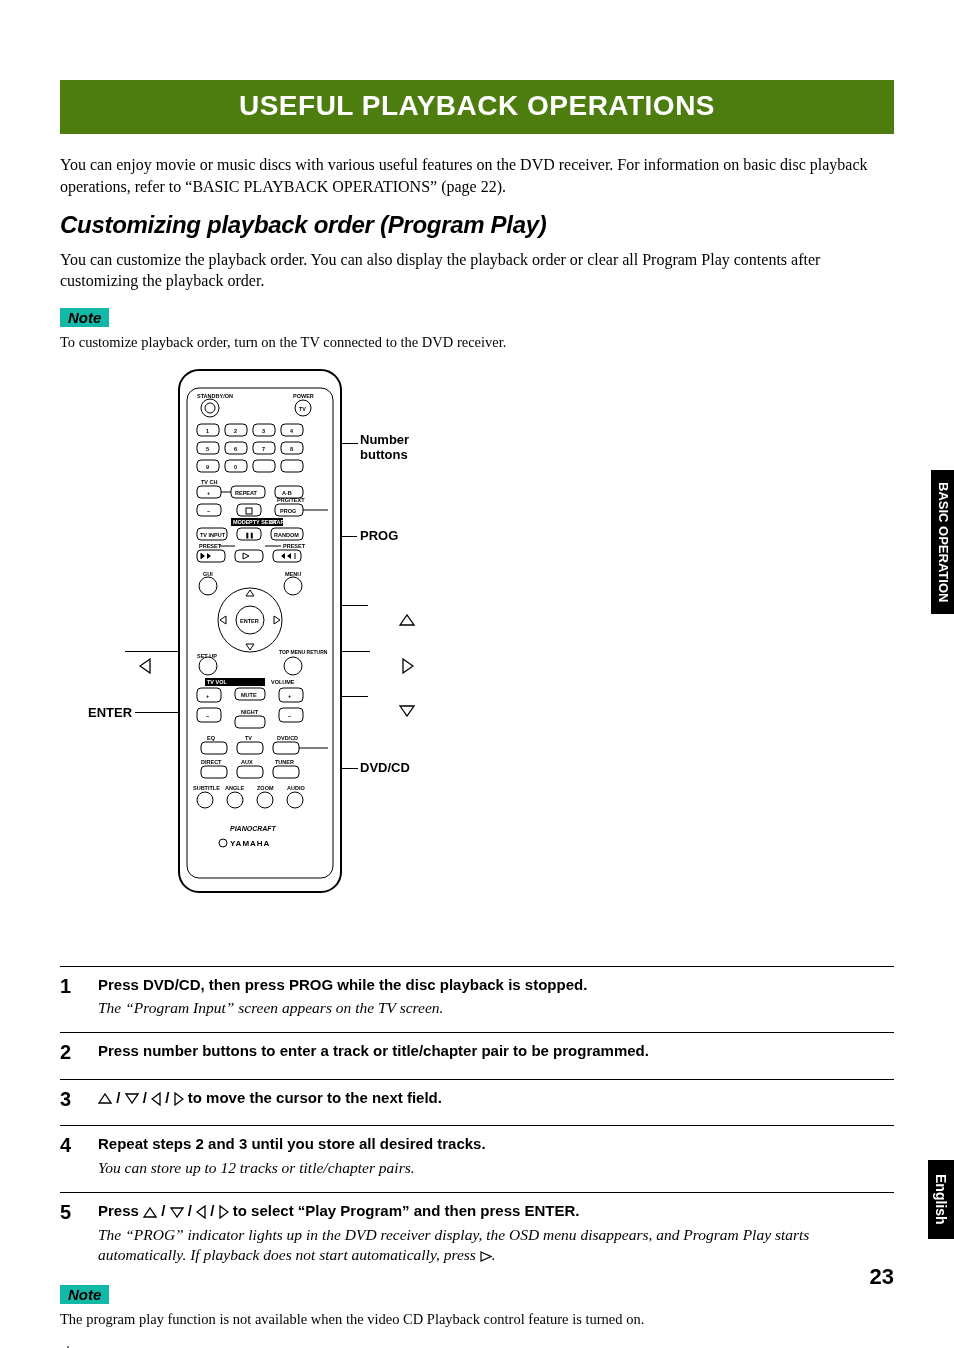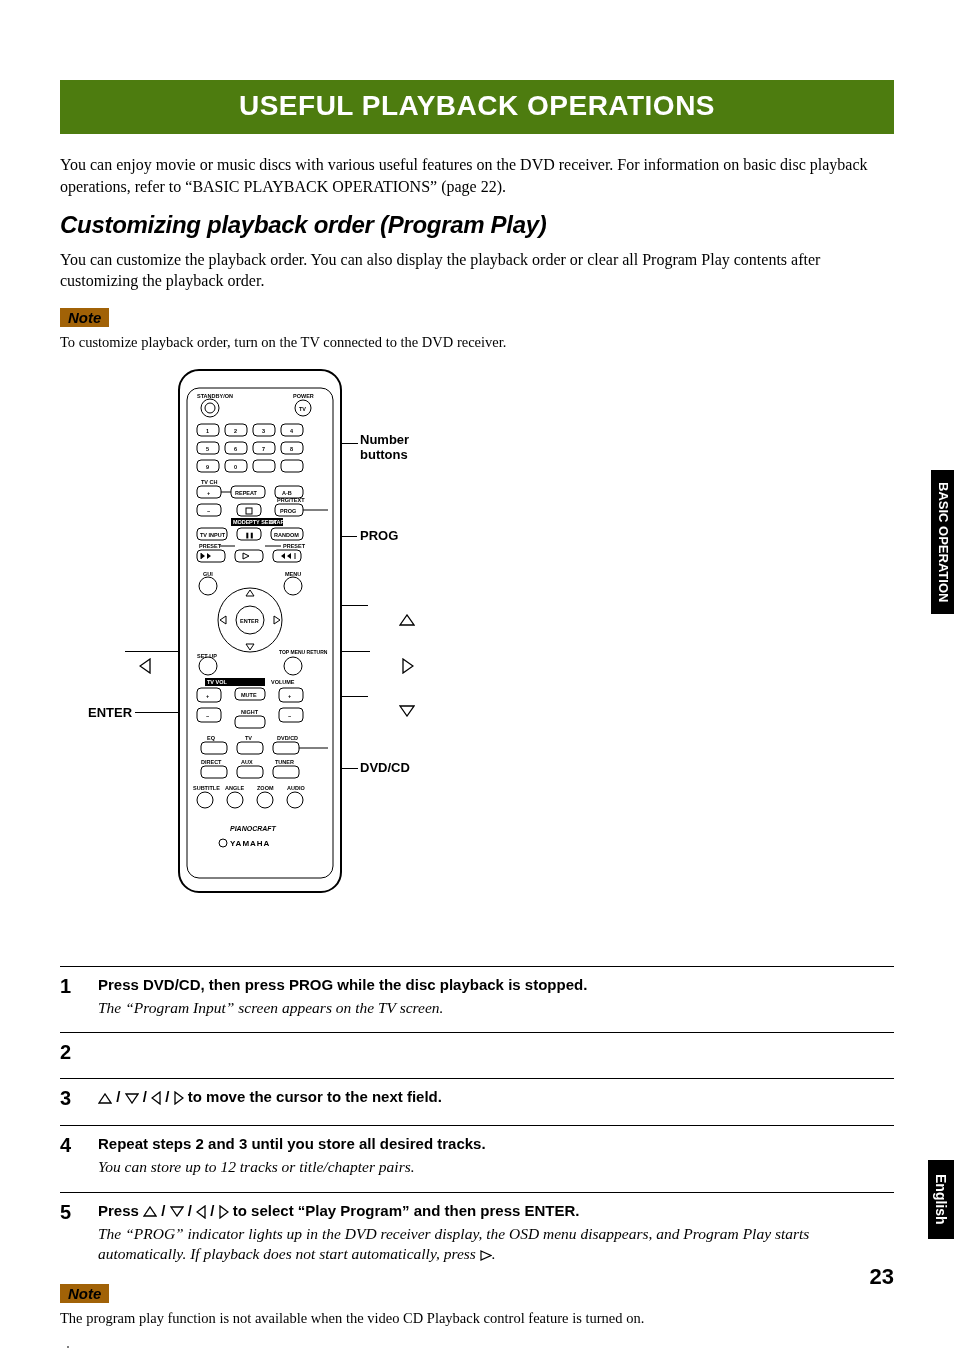--- a/index.html
+++ b/index.html
@@ -37,21 +37,21 @@
     font-weight: 700;
     font-style: italic;
     font-size: 24px;
     line-height: 1.15;
     margin-bottom: 10px;
     letter-spacing: -0.3px;
   }
   .body-text { font-size: 16px; line-height: 1.35; margin-bottom: 10px; }
   .note-label {
     display: inline-block;
-    background: #a16207;
+    background: #14b8a6;
     font-family: Arial, Helvetica, sans-serif;
     font-weight: 700;
     font-style: italic;
     font-size: 15px;
     padding: 1px 8px;
     margin: 6px 0 6px 0;
   }
   .note-text { font-size: 14.5px; line-height: 1.3; margin-bottom: 14px; }
   .remote-wrap { position: relative; height: 560px; }
   .remote-svg { position: absolute; left: 115px; top: 0; }
@@ -331,20 +331,23 @@
       <div class="step">
         <div class="step-num">1</div>
         <div class="step-body">
           <div class="step-head">Press DVD/CD, then press PROG while the disc playback is stopped.</div>
           <div class="step-desc">The “Program Input” screen appears on the TV screen.</div>
         </div>
       </div>
 
       <div class="step">
         <div class="step-num">2</div>
+        <div class="step-body">
+          <div class="step-head">Press number buttons to enter a track or title/chapter pair to be programmed.</div>
+        </div>
       </div>
 
       <div class="step">
         <div class="step-num">3</div>
         <div class="step-body">
           <div class="step-head">
             <svg width="14" height="11" class="icon-tri">
                 <path d="M1 10 L7 1 L13 10 Z" fill="none" stroke="#000" stroke-width="1.3"></path>
               </svg>
             <b> / </b>

